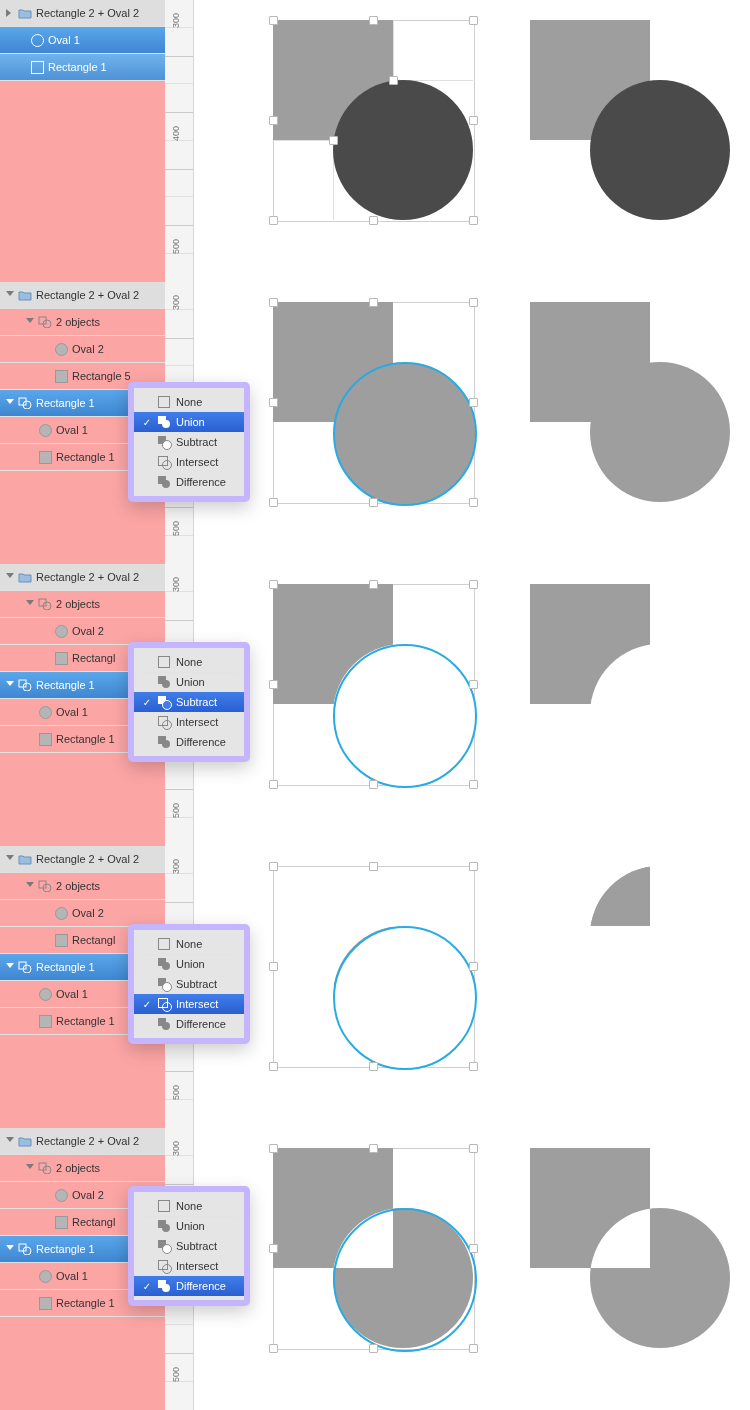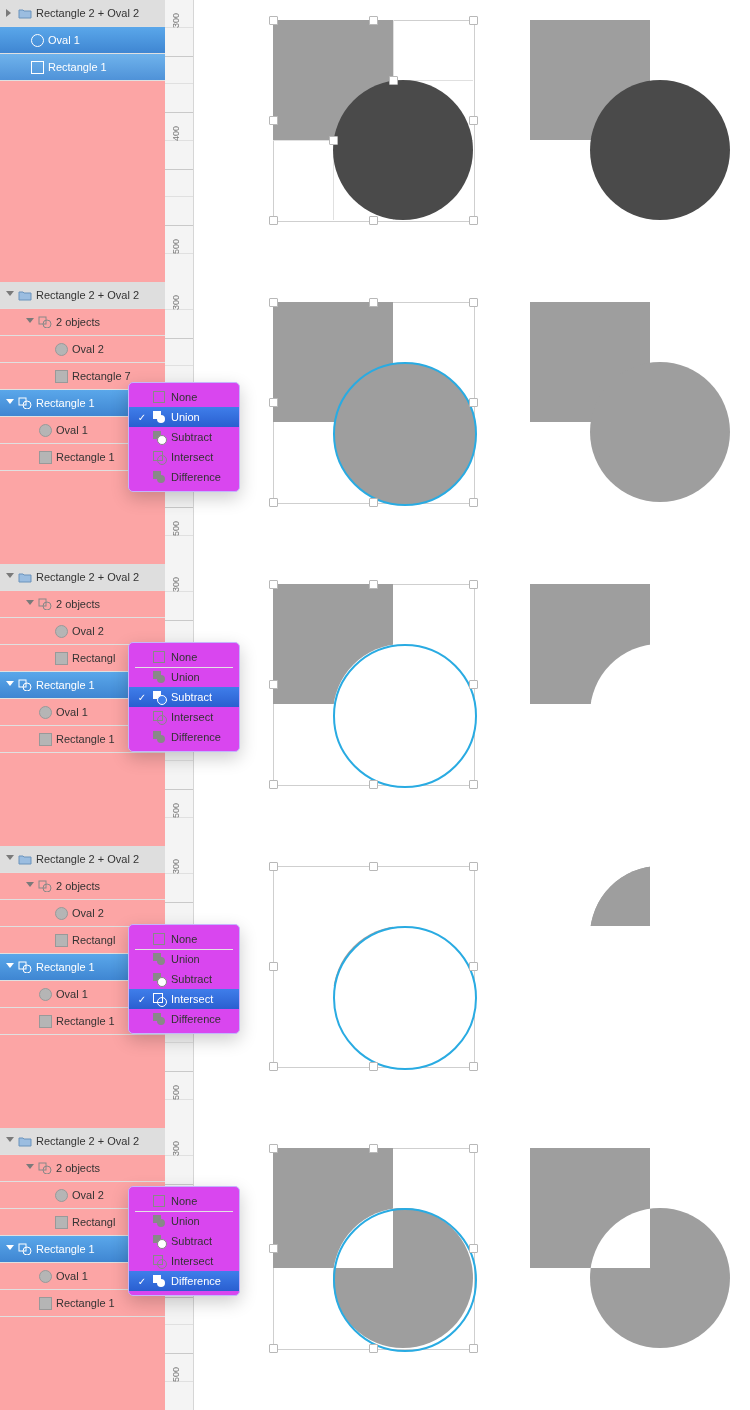--- a/index.html
+++ b/index.html
@@ -56,21 +56,21 @@
   .ci.gray{background:#9e9e9e}
   .ci.outline{background:#fff;border:2px solid #29abe2}
   .ci.outlineGray{background:#9e9e9e;border:2px solid #29abe2}
 
   
   .result{position:absolute;right:20px;top:20px;width:200px;height:200px}
   .result .sq{background:#9e9e9e}
   .result .ci.dark{background:#4a4a4a}
 
   
-  .menu{position:absolute;background:#d946ef;border:1px solid #c4b5fd;border-radius:5px;box-shadow:0 6px 18px rgba(0,0,0,0.2);padding:4px 0;width:110px;z-index:5}
+  .menu{position:absolute;background:#e5e5e5;border:6px solid #c4b5fd;border-radius:5px;box-shadow:0 6px 18px rgba(0,0,0,0.2);padding:4px 0;width:110px;z-index:5}
   .menu .mi{height:20px;display:flex;align-items:center;gap:6px;padding:0 8px;position:relative}
   .menu .mi.sep-after::after{content:"";position:absolute;left:6px;right:6px;bottom:-1px;border-bottom:1px solid #e3e3e3}
   .menu .mi.sel{background:linear-gradient(#3f7eea,#2a5fd0);color:#fff}
   .menu .chk{width:10px;text-align:center;font-size:10px}
   .menu .mico{width:12px;height:12px;display:inline-block}
   .menu .mlbl{flex:1}
 
   
   .bi-none::before{content:"";display:block;width:10px;height:10px;border:1px solid #888}
   .bi-union{position:relative;width:12px;height:12px}
@@ -192,21 +192,21 @@
             <span class="i-circle fill"></span>
           </span>
           <span class="lbl">Oval 2</span>
         </div>
     <div class="row">
           <span class="sp32"></span>
           <span class="disclosure none"></span>
           <span class="ico">
             <span class="i-rect fill"></span>
           </span>
-          <span class="lbl">Rectangle 7</span>
+          <span class="lbl">Rectangle 5</span>
         </div>
     <div class="row sel">
           <span class="disclosure down"></span>
           <span class="ico">
             <svg class="i-bool" viewBox="0 0 14 12">
               <rect x="1" y="1" width="7" height="7" fill="none" stroke="#fff"></rect>
               <circle cx="9" cy="8" r="4" fill="none" stroke="#fff"></circle>
             </svg>
           </span>
           <span class="lbl">Rectangle 1</span>

